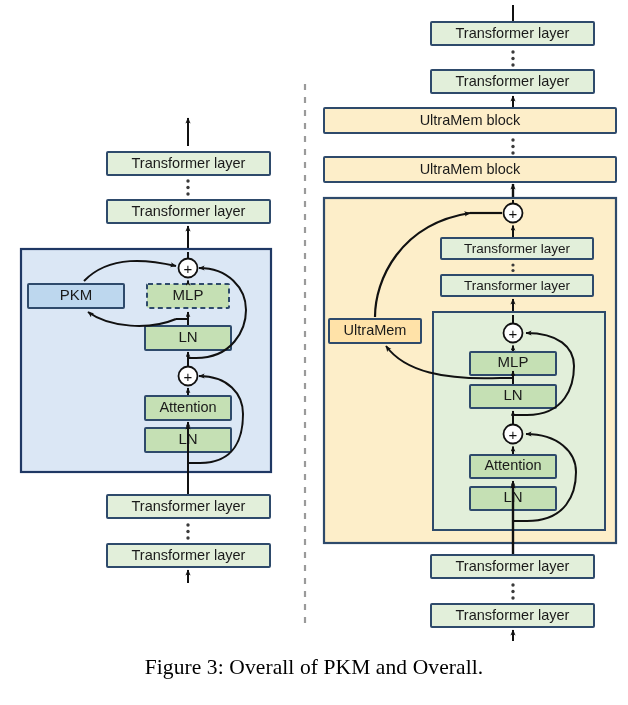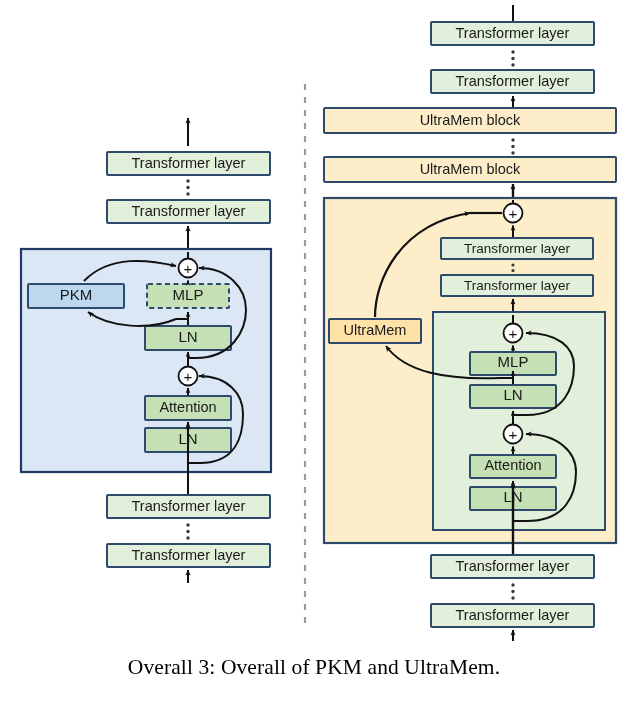--- a/index.html
+++ b/index.html
@@ -266,15 +266,15 @@
       <circle cx="513" cy="598" r="1.7"></circle>
     </g>
 
     <rect x="431" y="604" width="163" height="23" rx="1" fill="#e2efda" stroke="#2e4a6b" stroke-width="2"></rect>
     <text class="box-label lbl-14" x="512.5" y="616">Transformer layer</text>
 
     <line x1="513" y1="641" x2="513" y2="630" stroke="#111111" stroke-width="2" marker-end="url(#arrowhead)"></line>
   </g>
 </svg>
 
-<div class="caption">Overall 3: Overall of PKM and UltraMem.</div>
+<div class="caption">Figure 3: Overall of PKM and Overall.</div>
 
 </div>
 
 </body></html>

